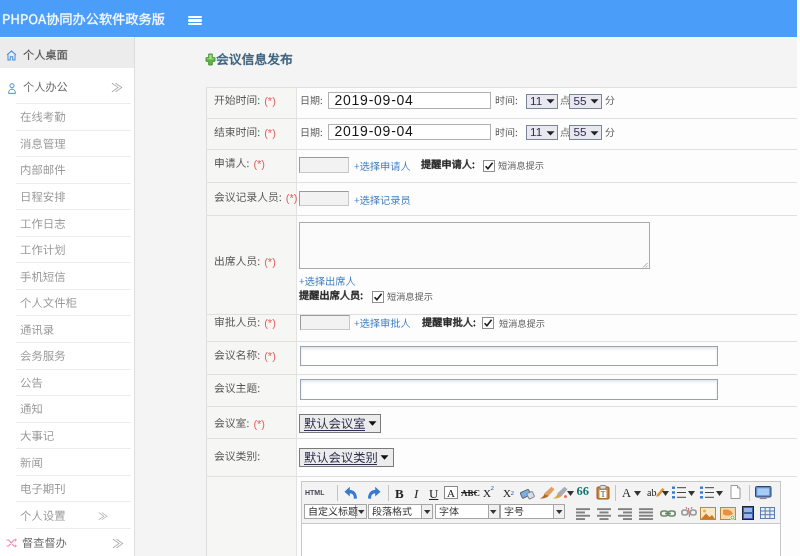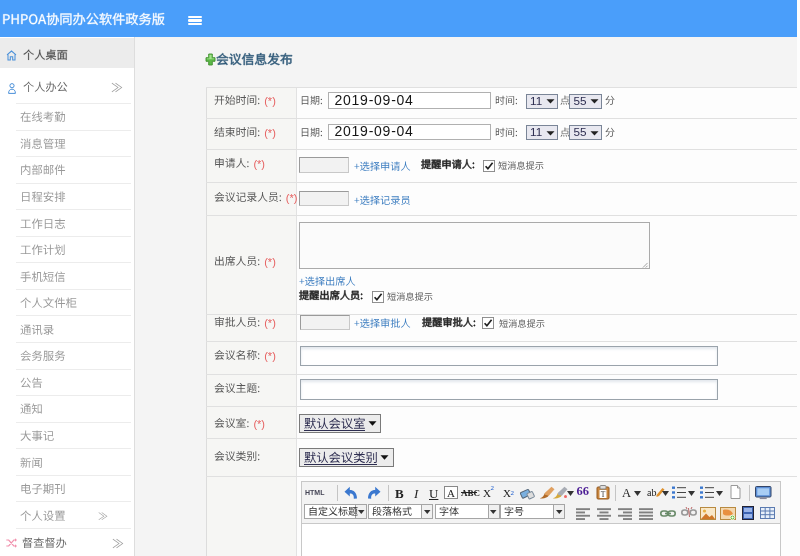--- a/index.html
+++ b/index.html
@@ -715,21 +715,21 @@
     <path d="M6 6.8 L12.5 0.8 L15.5 3.2 L9.8 9.8 L6 8.8 Z" fill="#e0a060"></path>
   </svg>
 <svg class="ct" style="left:551.5px;top:485.5px" width="14.5" height="13" viewBox="0 0 14.5 13">
     <path d="M0.8 12.2 C4 11.5 5 9.5 5.8 7 L9.8 9.5 C8.5 11.5 5 13 0.8 12.2 Z" fill="#d4a83a"></path>
     <path d="M6 6.8 L12.5 0.8 L15.5 3.2 L9.8 9.8 L6 8.8 Z" fill="#a8acb4"></path>
     <circle cx="13.5" cy="10.5" r="1.5" fill="#e66"></circle>
   </svg>
 <svg class="ct" style="left:566.5px;top:491px" width="7" height="5" viewBox="0 0 7 5">
     <path d="M0 0 H7 L3.5 5 Z" fill="#333"></path>
   </svg>
-<span style="position:absolute;left:576.5px;top:485px;font:normal bold 12.5px 'Liberation Serif',serif;color:#4c1d95;line-height:1">66</span>
+<span style="position:absolute;left:576.5px;top:485px;font:normal bold 12.5px 'Liberation Serif',serif;color:#0f766e;line-height:1">66</span>
 <svg class="ct" style="left:596px;top:485px" width="14" height="15" viewBox="0 0 14 15">
     <rect x="1" y="2" width="12" height="12" rx="1" fill="#c9873f" stroke="#96591e"></rect>
     <rect x="4" y="0.5" width="6" height="3.5" rx="1" fill="#ddd" stroke="#888"></rect>
     <rect x="3.5" y="5" width="7" height="8" fill="#fff"></rect>
     <text x="7" y="12" text-anchor="middle" font-family="Liberation Serif" font-size="7.5" fill="#333">T</text>
   </svg>
 <div style="position:absolute;left:614.5px;top:484.5px;width:0px;height:16px;border-left:1px solid #c4c4c4;"></div>
 <span style="position:absolute;left:622px;top:487px;font:normal normal 12.5px 'Liberation Serif',serif;color:#222;line-height:1">A</span>
 <svg class="ct" style="left:633.5px;top:491px" width="7" height="5" viewBox="0 0 7 5">
     <path d="M0 0 H7 L3.5 5 Z" fill="#333"></path>

